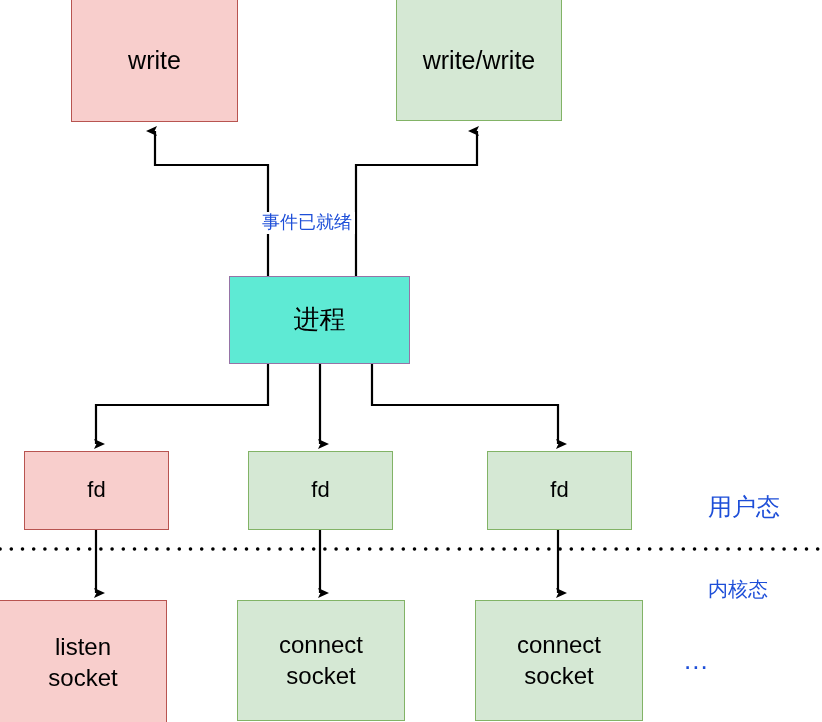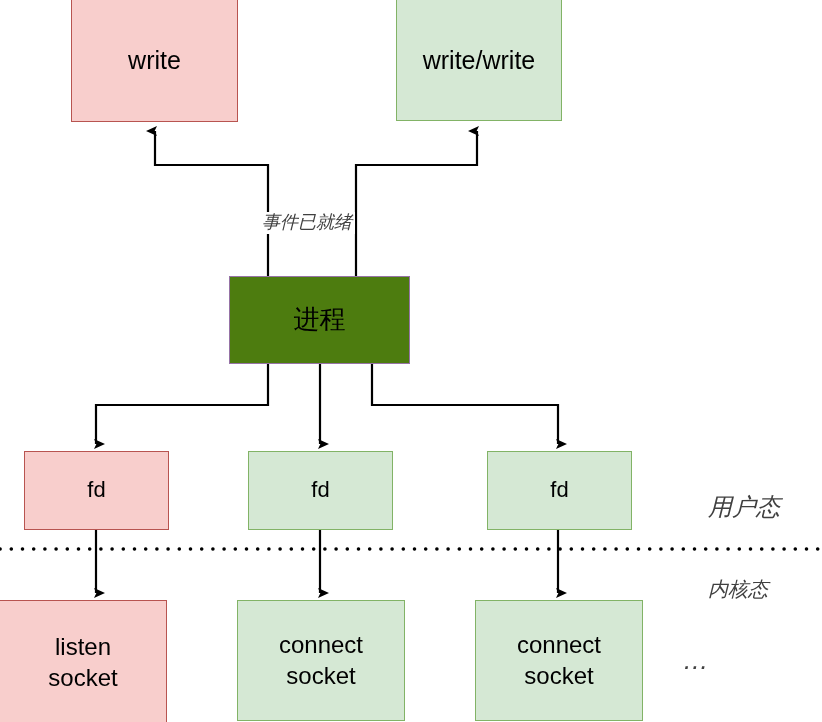--- a/index.html
+++ b/index.html
@@ -41,29 +41,28 @@
   }
   .node-red {
     background: #f8cecc;
     border-color: #b85450;
   }
   .node-green {
     background: #d5e8d4;
     border-color: #82b366;
   }
   .node-purple {
-    background: #4d7c0f;
+    background: #5eead4;
     border-color: #9673a6;
   }
   .freetext {
     position: absolute;
-    color: #404040;
+    color: #1d4ed8;
     white-space: nowrap;
     line-height: 1.2;
-    font-style: italic;
   }
   .label-chip {
     background: #ffffff;
     padding: 0 3px;
   }
 </style>
 </head>
 <body>
 
 <div id="canvas">

